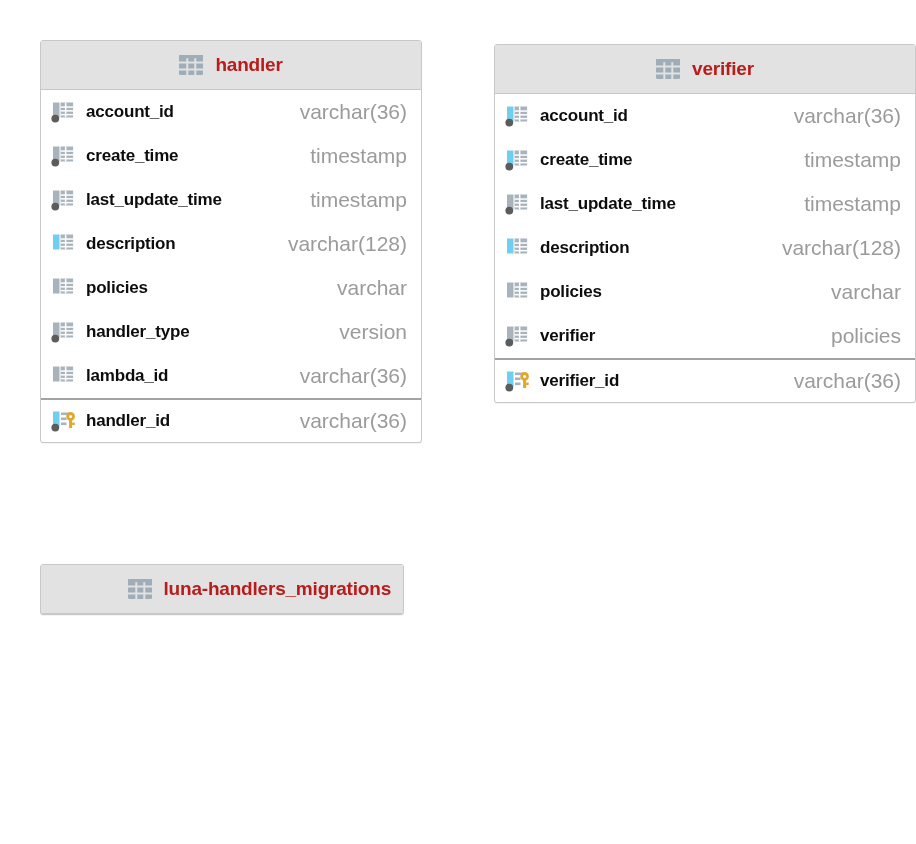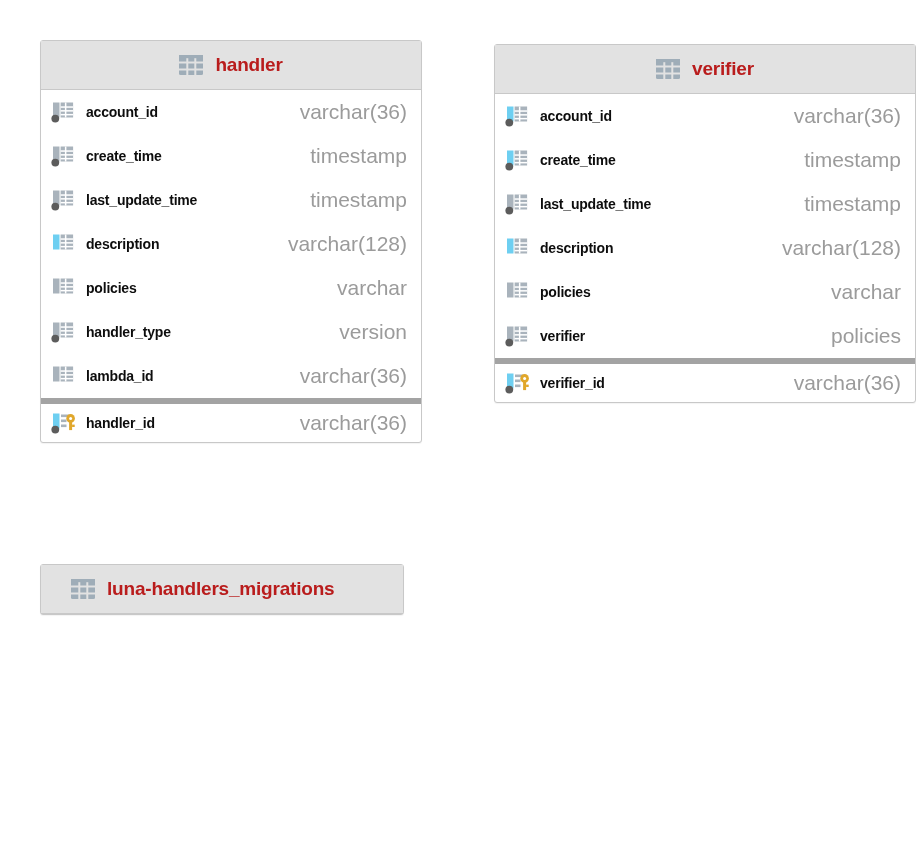--- a/index.html
+++ b/index.html
@@ -34,21 +34,21 @@
   .table-header {
     background: #e2e2e2;
     border-bottom: 1px solid #c8c8c8;
     height: 49px;
     display: flex;
     align-items: center;
     box-sizing: border-box;
     padding: 0 12px;
   }
   .table-header.center { justify-content: center; }
-  .table-header.left   { justify-content: flex-start; padding-left: 30px; }
+  .table-header.left   { justify-content: flex-end; padding-left: 14px; }
 
   .table-title {
     font-size: 19px;
     font-weight: bold;
     color: #b91c1c;
     letter-spacing: -0.2px;
     margin-left: 12px;
     white-space: nowrap;
   }
 
@@ -63,31 +63,31 @@
   
   .col-list { padding: 0; }
 
   .col-row {
     display: flex;
     align-items: center;
     height: 44px;
     box-sizing: border-box;
     padding: 0 14px 0 10px;
   }
-  .col-row.pk-sep { border-top: 6px solid #a3a3a3; }
+  .col-row.pk-sep { border-top: 2px solid #a3a3a3; }
 
   .col-icon {
     width: 26px;
     height: 24px;
     flex: 0 0 auto;
     display: block;
   }
 
   .col-name {
-    font-size: 14px;
+    font-size: 17px;
     font-weight: bold;
     color: #0d0d0d;
     letter-spacing: -0.2px;
     margin-left: 9px;
     white-space: nowrap;
   }
 
   .col-type {
     margin-left: auto;
     padding-left: 10px;

